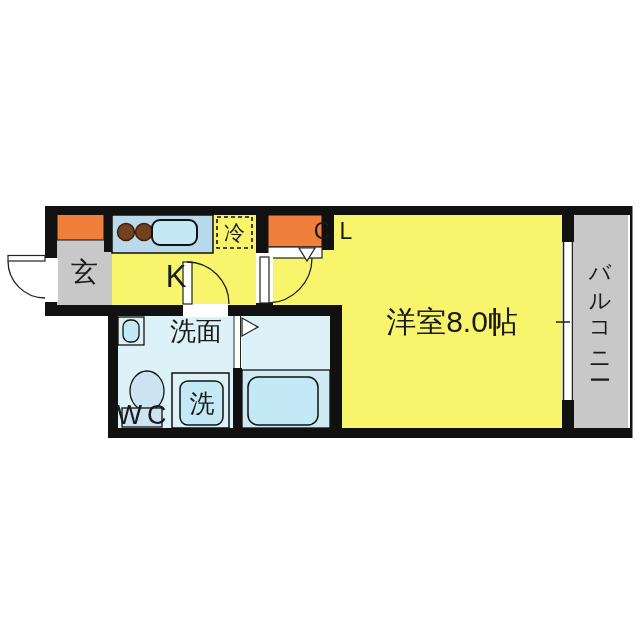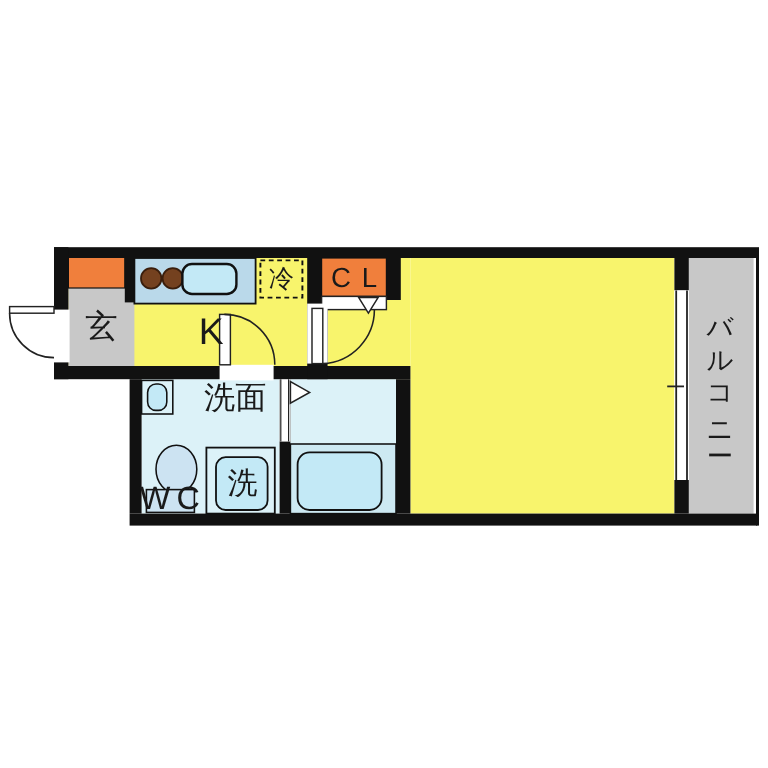--- a/index.html
+++ b/index.html
@@ -9,21 +9,21 @@
   }
   html,body{margin:0;padding:0;}
   body{background:var(--c-bg);font-family:"Liberation Sans","DejaVu Sans",sans-serif;}
   #plan{position:relative;width:640px;height:640px;background:var(--c-bg);overflow:hidden;}
   #plan svg{position:absolute;left:0;top:0;}
   .lbl{position:absolute;color:var(--c-text);white-space:nowrap;
        display:flex;align-items:center;justify-content:center;line-height:1;}
   .lbl-genkan{left:57px;top:252px;width:55px;height:40px;font-size:27px;}
   .lbl-k{left:156px;top:258px;width:40px;height:36px;font-size:31px;}
   .lbl-rei{left:217px;top:217px;width:35px;height:31px;font-size:21px;}
-  .lbl-cl{left:268px;top:215px;width:54px;height:32px;font-size:23px;letter-spacing:9px;text-indent:9px;}
+  .lbl-cl{left:268px;top:215px;width:54px;height:32px;font-size:23px;letter-spacing:9px;text-indent:9px;padding-left:38px;}
   .lbl-room{left:340px;top:303px;width:224px;height:38px;font-size:30px;}
   .lbl-balcony{left:586px;top:248px;width:28px;height:165px;font-size:22px;
                writing-mode:vertical-rl;text-orientation:mixed;letter-spacing:5px;justify-content:flex-start;}
   .lbl-senmen{left:146px;top:316px;width:62px;height:30px;font-size:26px;padding-left:19px;}
   .lbl-wc{left:116px;top:400px;width:56px;height:30px;font-size:27px;letter-spacing:5px;}
   .lbl-sen{left:188px;top:389px;width:28px;height:28px;font-size:25px;}
   .lbl-yoku{left:251px;top:334px;width:60px;height:28px;font-size:26px;}
 </style>
 </head>
 <body>
@@ -108,17 +108,18 @@
     </g>
 
     <rect x="242" y="370" width="88" height="58" style="fill:var(--c-surround);stroke:var(--c-wall);stroke-width:1.3"></rect>
     <rect x="248" y="377" width="70" height="48" rx="10" style="fill:var(--c-fixture);stroke:var(--c-wall);stroke-width:1.5"></rect>
   </svg>
 
   <div class="lbl lbl-genkan">玄</div>
   <div class="lbl lbl-k">K</div>
   <div class="lbl lbl-rei">冷</div>
   <div class="lbl lbl-cl">CL</div>
+  <div class="lbl lbl-room">洋室8.0帖</div>
   <div class="lbl lbl-balcony">バルコニー</div>
   <div class="lbl lbl-senmen">洗面</div>
   <div class="lbl lbl-wc">WC</div>
   <div class="lbl lbl-sen">洗</div>
 </div>
 
 </body></html>

